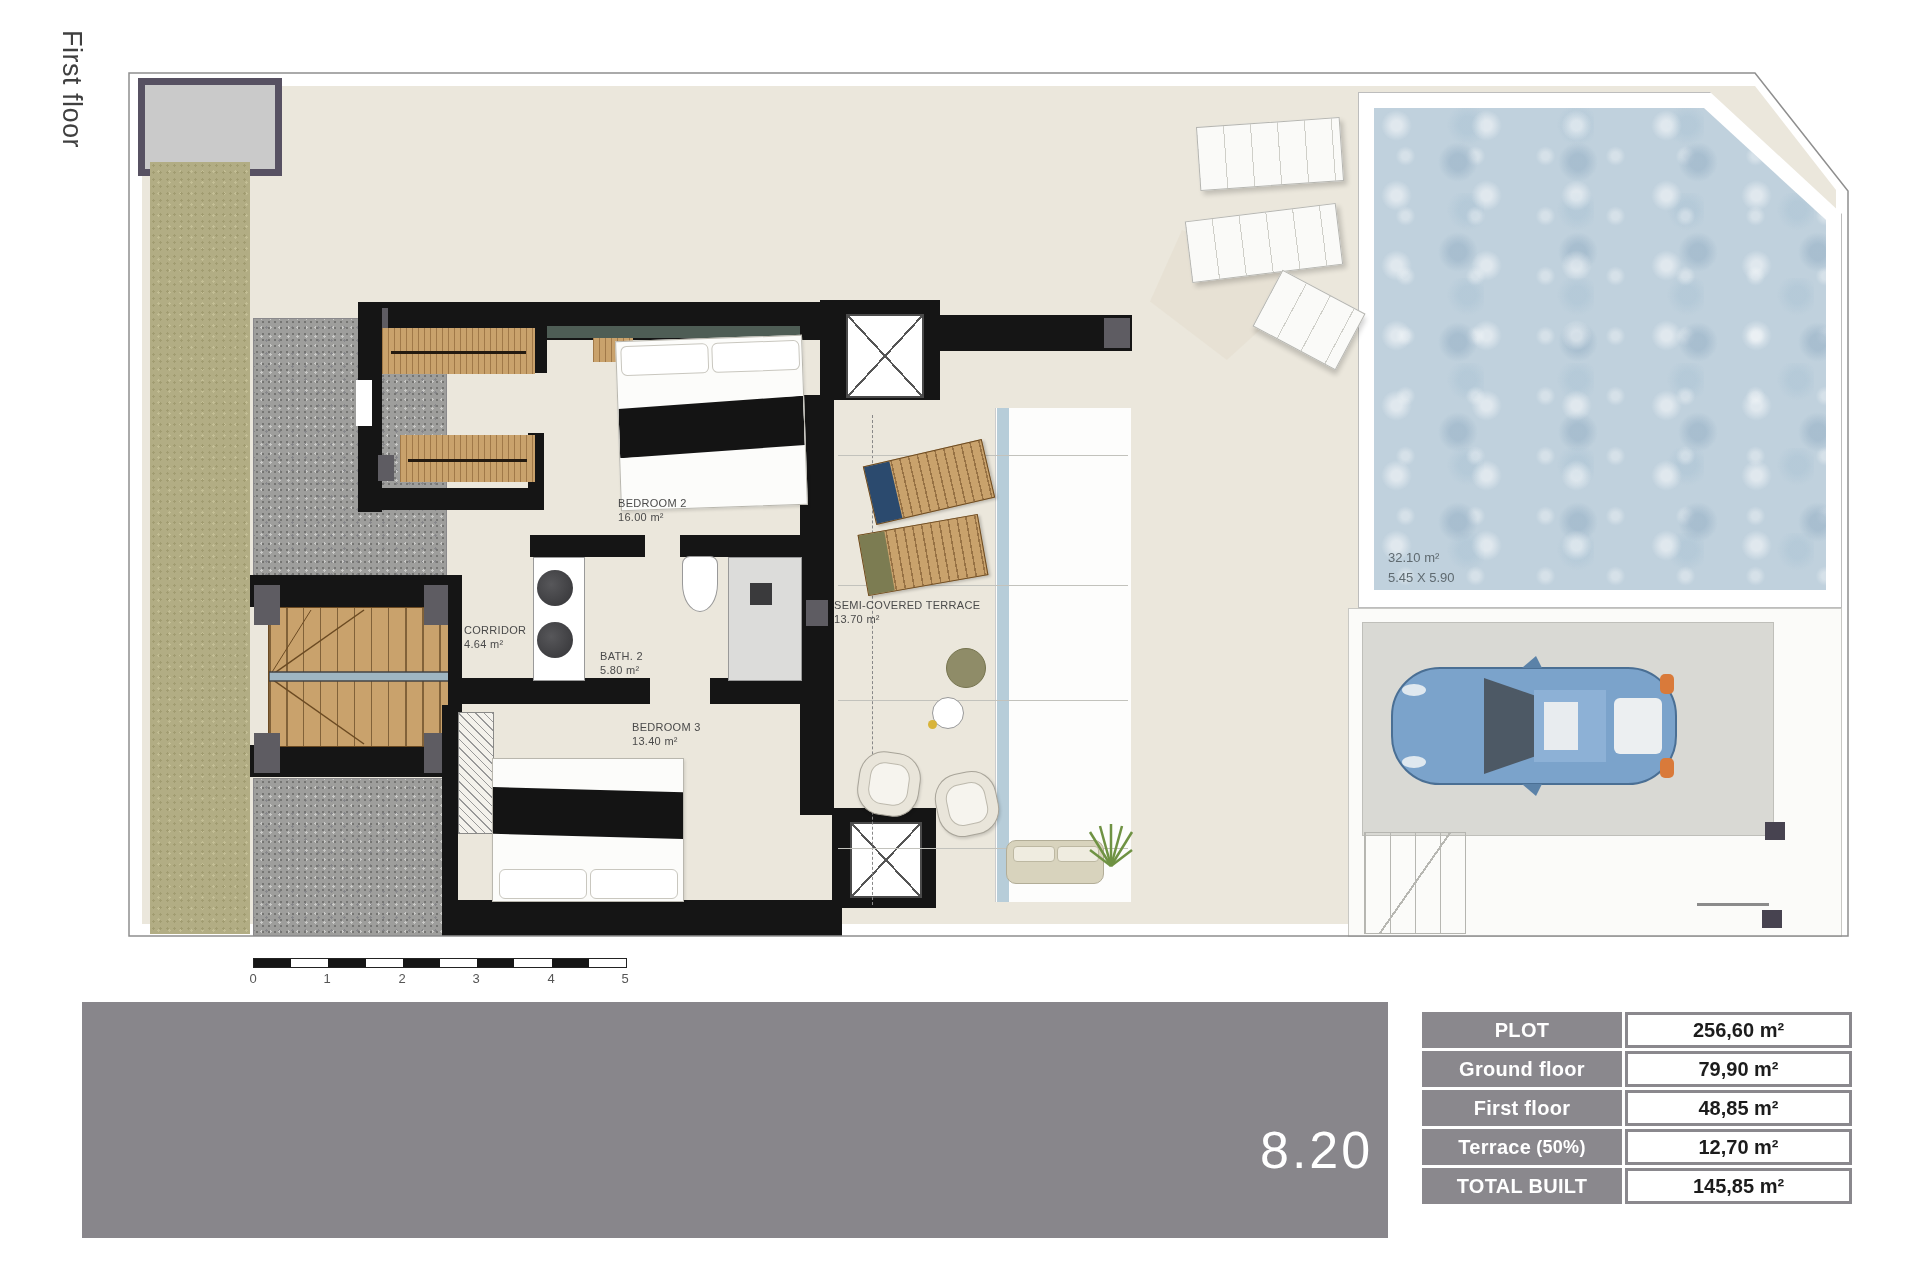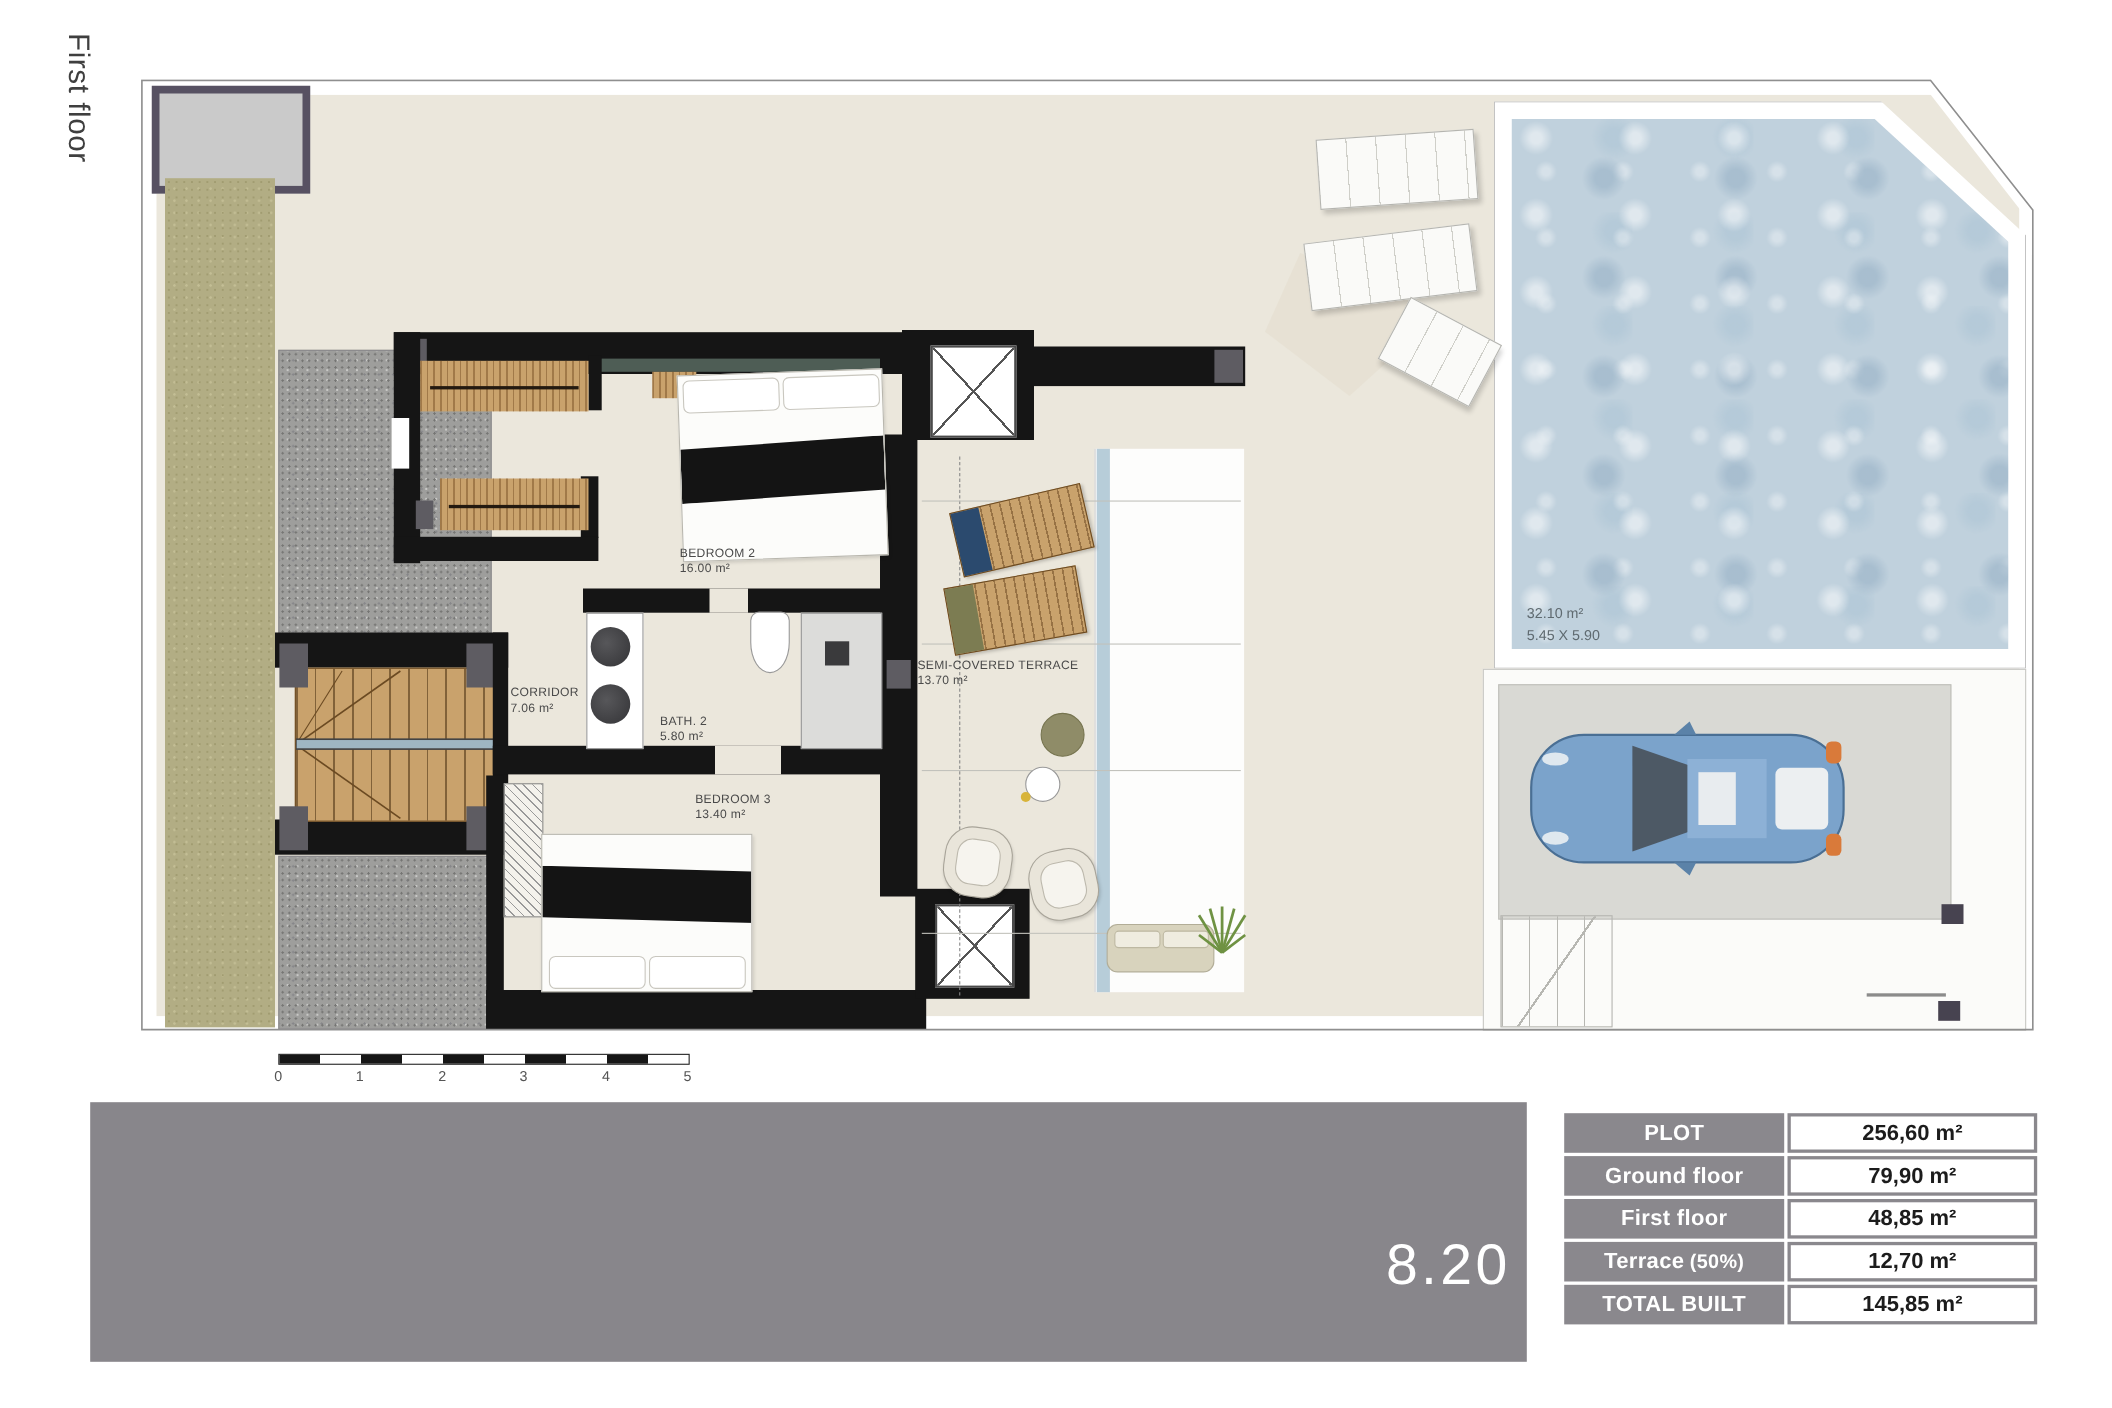--- a/index.html
+++ b/index.html
@@ -213,21 +213,21 @@
         <line x1="25" y1="44" x2="46" y2="28"></line>
       <line x1="25" y1="44" x2="4" y2="28"></line>
     </svg>
 
     <div class="abs rlabel" style="left:490px;top:424px;">
       <span class="nm">BEDROOM 2</span>
       <span class="nm">16.00 m²</span>
       </div>
     <div class="abs rlabel" style="left:336px;top:528px;margin-top:23px;">
       <span class="nm">CORRIDOR</span>
-      <span class="nm">7.06 m²</span>
+      <span class="nm">4.64 m²</span>
       </div>
     <div class="abs rlabel" style="left:472px;top:534px;margin-top:43px;">
       <span class="nm">BATH. 2</span>
       <span class="nm">5.80 m²</span>
       </div>
     <div class="abs rlabel" style="left:504px;top:648px;">
       <span class="nm">BEDROOM 3</span>
       <span class="nm">13.40 m²</span>
       </div>
     <div class="abs rlabel" style="left:706px;top:526px;">

